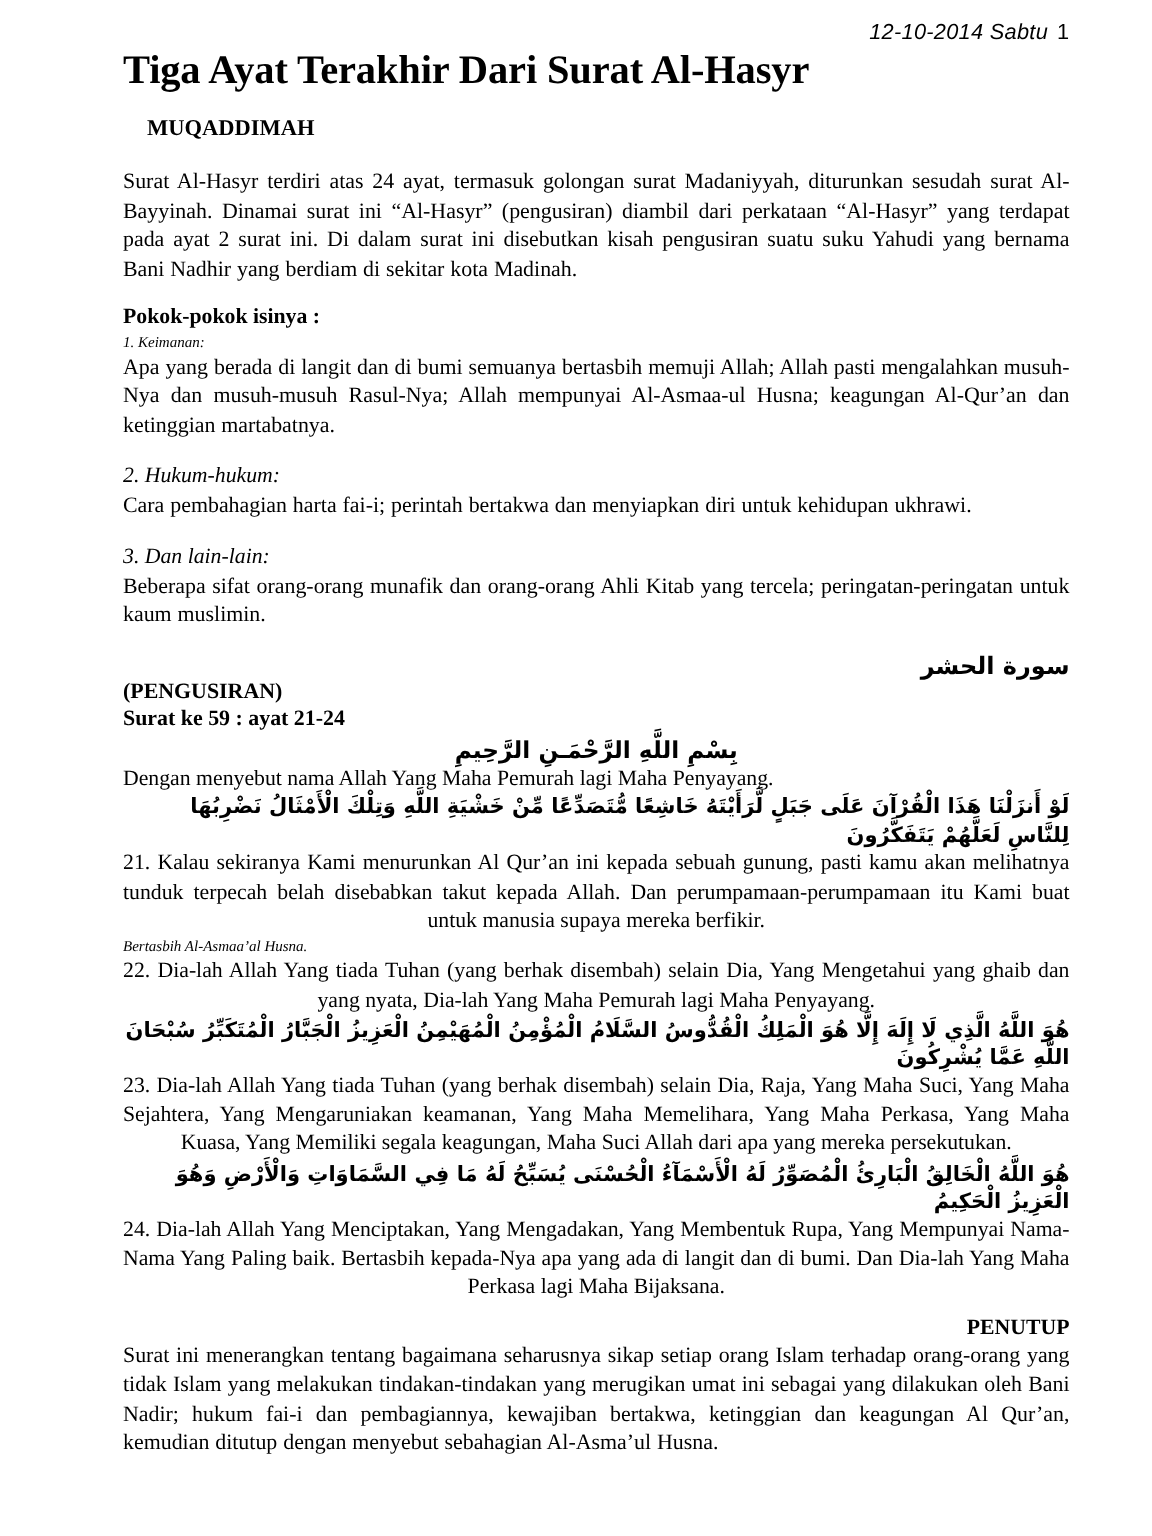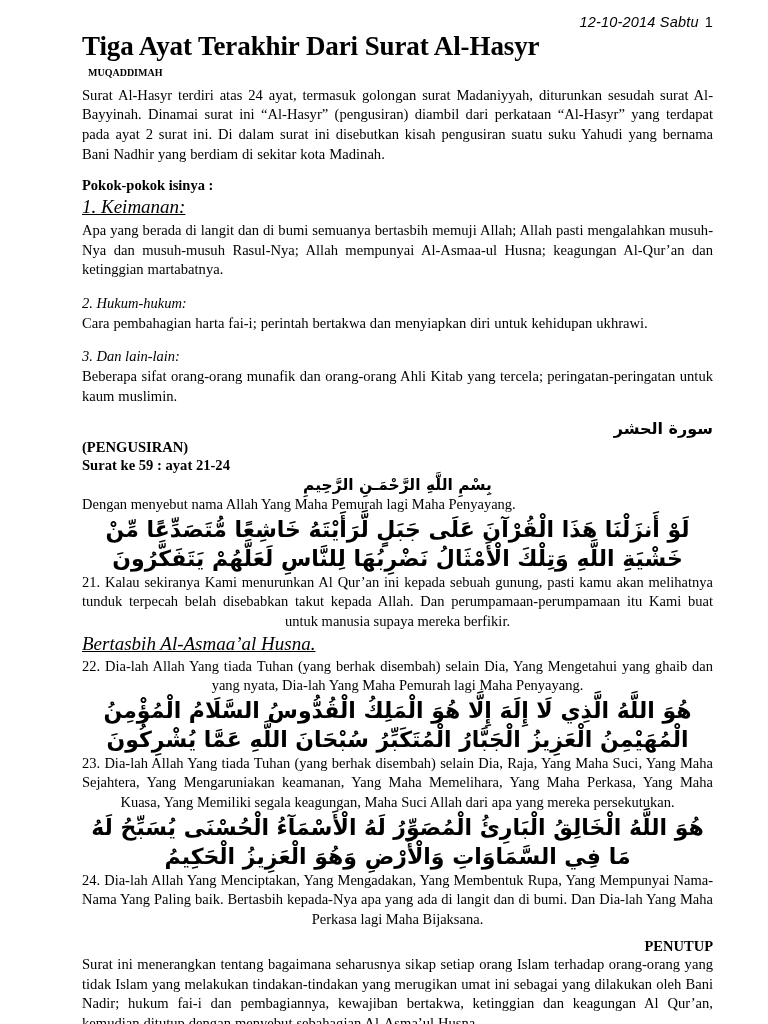--- a/index.html
+++ b/index.html
@@ -36,36 +36,35 @@
   }
   h1.doc-title {
     font-size: 27px;
     font-weight: bold;
     margin: 0 0 1px 0;
     line-height: 1.12;
     letter-spacing: -0.1px;
   }
   .sec-head {
     font-weight: bold;
-    font-size: 10px;
+    font-size: 15px;
     line-height: 1.25;
-    margin: 6px;
+    margin: 16px;
   }
   .sec-head-sp {
     font-weight: bold;
     font-size: 14.5px;
     line-height: 1.25;
     margin: 12px 0 0 0;
   }
   .sub-ital {
     font-style: italic;
-    font-size: 19px;
+    font-size: 10px;
     line-height: 1.3;
     margin: 1px 0 0 0;
-    text-decoration: underline;
   }
   .sub-ital-sp {
     font-style: italic;
     font-size: 14.5px;
     line-height: 1.3;
     margin: 14px 0 0 0;
   }
   p.body {
     text-align: justify;
     text-align-last: left;
@@ -86,24 +85,24 @@
   .bold-center {
     font-weight: bold;
     font-size: 14.6px;
     line-height: 1.22;
     text-align: left;
     margin: 0;
   }
   .arabic-verse {
     font-family: "DejaVu Sans", sans-serif;
     font-weight: bold;
-    font-size: 22px;
+    font-size: 14px;
     line-height: 1.32;
     direction: rtl;
-    text-align: center;
+    text-align: right;
     margin: 1px 0 0 0;
     white-space: normal;
   }
   .arabic-basmalah {
     font-family: "DejaVu Sans", sans-serif;
     font-weight: bold;
     font-size: 15.5px;
     line-height: 1.2;
     direction: rtl;
     text-align: center;

